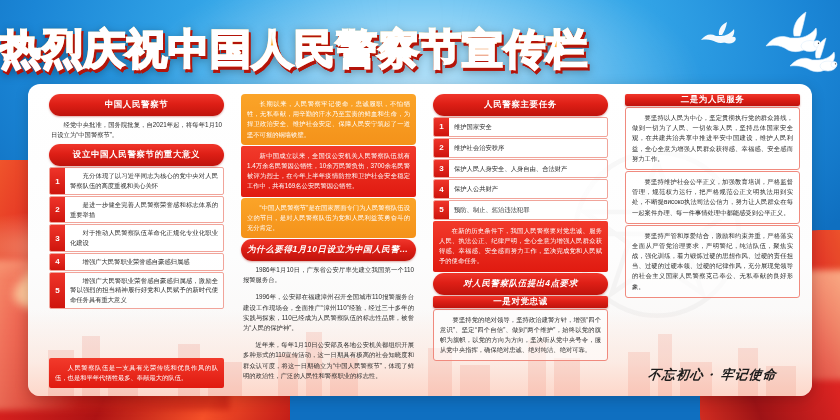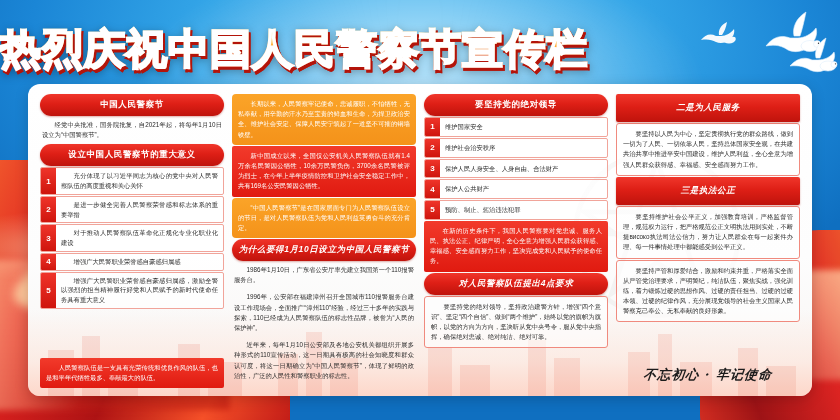--- a/index.html
+++ b/index.html
@@ -97,32 +97,32 @@
       linear-gradient(180deg, rgba(255,255,255,0) 0%, rgba(255,226,214,.55) 60%, rgba(255,205,188,.75) 100%);
     pointer-events: none;
   }
   .panel-city svg { position: absolute; bottom: 0; left: 0; width: 100%; height: 100%; opacity: .30; }
 
   .cols {
     position: absolute; inset: 0;
     display: flex; gap: 8px;
     padding: 10px 12px 8px 12px;
   }
-  .col { flex: 1 1 0; min-width: 0; display: flex; flex-direction: column; gap: 1px; position: relative; z-index: 2; }
+  .col { flex: 1 1 0; min-width: 0; display: flex; flex-direction: column; gap: 1px; position: relative; z-index: 2; margin-left: 9px; }
 
   
   .hd {
     position: relative;
     background: linear-gradient(180deg, #f0362b 0%, #de1f16 45%, #bf130c 100%);
     color: #fff; font-weight: 700; font-size: 8.5px; letter-spacing: .6px;
     text-align: center; padding: 5px 6px; border-radius: 11px;
     box-shadow: 0 1px 2px rgba(160,20,10,.35);
     white-space: nowrap; overflow: hidden; text-overflow: ellipsis;
   }
-  .hd.sq { border-radius: 2px; font-size: 8.5px; padding: 8px 5px; font-style: italic; }
+  .hd.sq { border-radius: 2px; font-size: 8.5px; padding: 0 5px; }
   .hd.italic { font-style: italic; font-weight: 800; }
 
   
   .p {
     font-size: 6.3px; line-height: 1.62; color: #2a2a2a;
     text-indent: 2em; text-align: justify; padding: 3px 2px;
   }
   .box-orange {
     background: linear-gradient(180deg, #fba428 0%, #f4921a 100%);
     color: #fff; border-radius: 4px; padding: 5px 6px;
@@ -289,21 +289,21 @@
       <div class="box-orange">长期以来，人民警察牢记使命，忠诚履职，不怕牺牲，无私奉献，用辛勤的汗水乃至宝贵的鲜血和生命，为捍卫政治安全、维护社会安定、保障人民安宁筑起了一道坚不可摧的铜墙铁壁。</div>
       <div class="box-red">新中国成立以来，全国仅公安机关人民警察队伍就有1.4万余名民警因公牺牲，10余万民警负伤，3700余名民警被评为烈士，在今年上半年疫情防控和卫护社会安全稳定工作中，共有169名公安民警因公牺牲。</div>
       <div class="box-orange">“中国人民警察节”是在国家层面专门为人民警察队伍设立的节日，是对人民警察队伍为党和人民利益英勇奋斗的充分肯定。</div>
       <div class="hd italic">为什么要得1月10日设立为中国人民警察节</div>
       <div class="p">1986年1月10日，广东省公安厅率先建立我国第一个110报警服务台。</div>
       <div class="p">1996年，公安部在福建漳州召开全国城市110报警服务台建设工作现场会，全面推广“漳州110”经验，经过三十多年的实践与探索，110已经成为人民警察队伍的标志性品牌，被誉为“人民的保护神”。</div>
       <div class="p">近年来，每年1月10日公安部及各地公安机关都组织开展多种形式的110宣传活动，这一日期具有极高的社会知晓度和群众认可度，将这一日期确立为“中国人民警察节”，体现了鲜明的政治性，广泛的人民性和警察职业的标志性。</div>
     </div>
 
     <div class="col">
-      <div class="hd">要坚持党的绝对领导</div>
+      <div class="hd">人民警察主要任务</div>
 
       <div class="num-item compact">
         <div class="num-badge">1</div>
         <div class="num-text">维护国家安全</div>
       </div>
       <div class="num-item compact">
         <div class="num-badge">2</div>
         <div class="num-text">维护社会治安秩序</div>
       </div>
       <div class="num-item compact">
@@ -314,26 +314,26 @@
         <div class="num-badge">4</div>
         <div class="num-text">保护人公共财产</div>
       </div>
       <div class="num-item compact">
         <div class="num-badge">5</div>
         <div class="num-text">预防、制止、惩治违法犯罪</div>
       </div>
 
       <div class="box-red">在新的历史条件下，我国人民警察要对党忠诚、服务人民、执法公正、纪律严明，全心全意为增强人民群众获得感、幸福感、安全感而努力工作，坚决完成党和人民赋予的使命任务。</div>
       <div class="hd italic">对人民警察队伍提出4点要求</div>
+      <div class="hd sq">一是对党忠诚</div>
       <div class="box-outline">要坚持党的绝对领导，坚持政治建警方针，增强“四个意识”、坚定“四个自信”、做到“两个维护”，始终以党的旗帜为旗帜，以党的方向为方向，坚决听从党中央号令，服从党中央指挥，确保绝对忠诚、绝对纯洁、绝对可靠。</div>
     </div>
 
     <div class="col">
       <div class="hd sq">二是为人民服务</div>
       <div class="box-outline">要坚持以人民为中心，坚定贯彻执行党的群众路线，做到一切为了人民、一切依靠人民，坚持总体国家安全观，在共建共治共享中推进平安中国建设，维护人民利益，全心全意为增强人民群众获得感、幸福感、安全感而努力工作。</div>
-      <div class="hd sq">三是执法公正</div>
       <div class="box-outline">要坚持维护社会公平正义，加强教育培训，严格监督管理，规范权力运行，把严格规范公正文明执法用到实处，不断提високо执法司法公信力，努力让人民群众在每一起案件办理、每一件事情处理中都能感受到公平正义。</div>
       <div class="box-outline">要坚持严管和厚爱结合，激励和约束并重，严格落实全面从严管党治理要求，严明警纪，纯洁队伍，聚焦实战，强化训练，着力锻炼过硬的思想作风、过硬的责任担当、过硬的过硬本领、过硬的纪律作风，充分展现党领导的社会主义国家人民警察克己奉公、无私奉献的良好形象。</div>
       <div class="calli">不忘初心 · 牢记使命</div>
     </div>
 
   </div>
 </div>
 
 </body></html>

